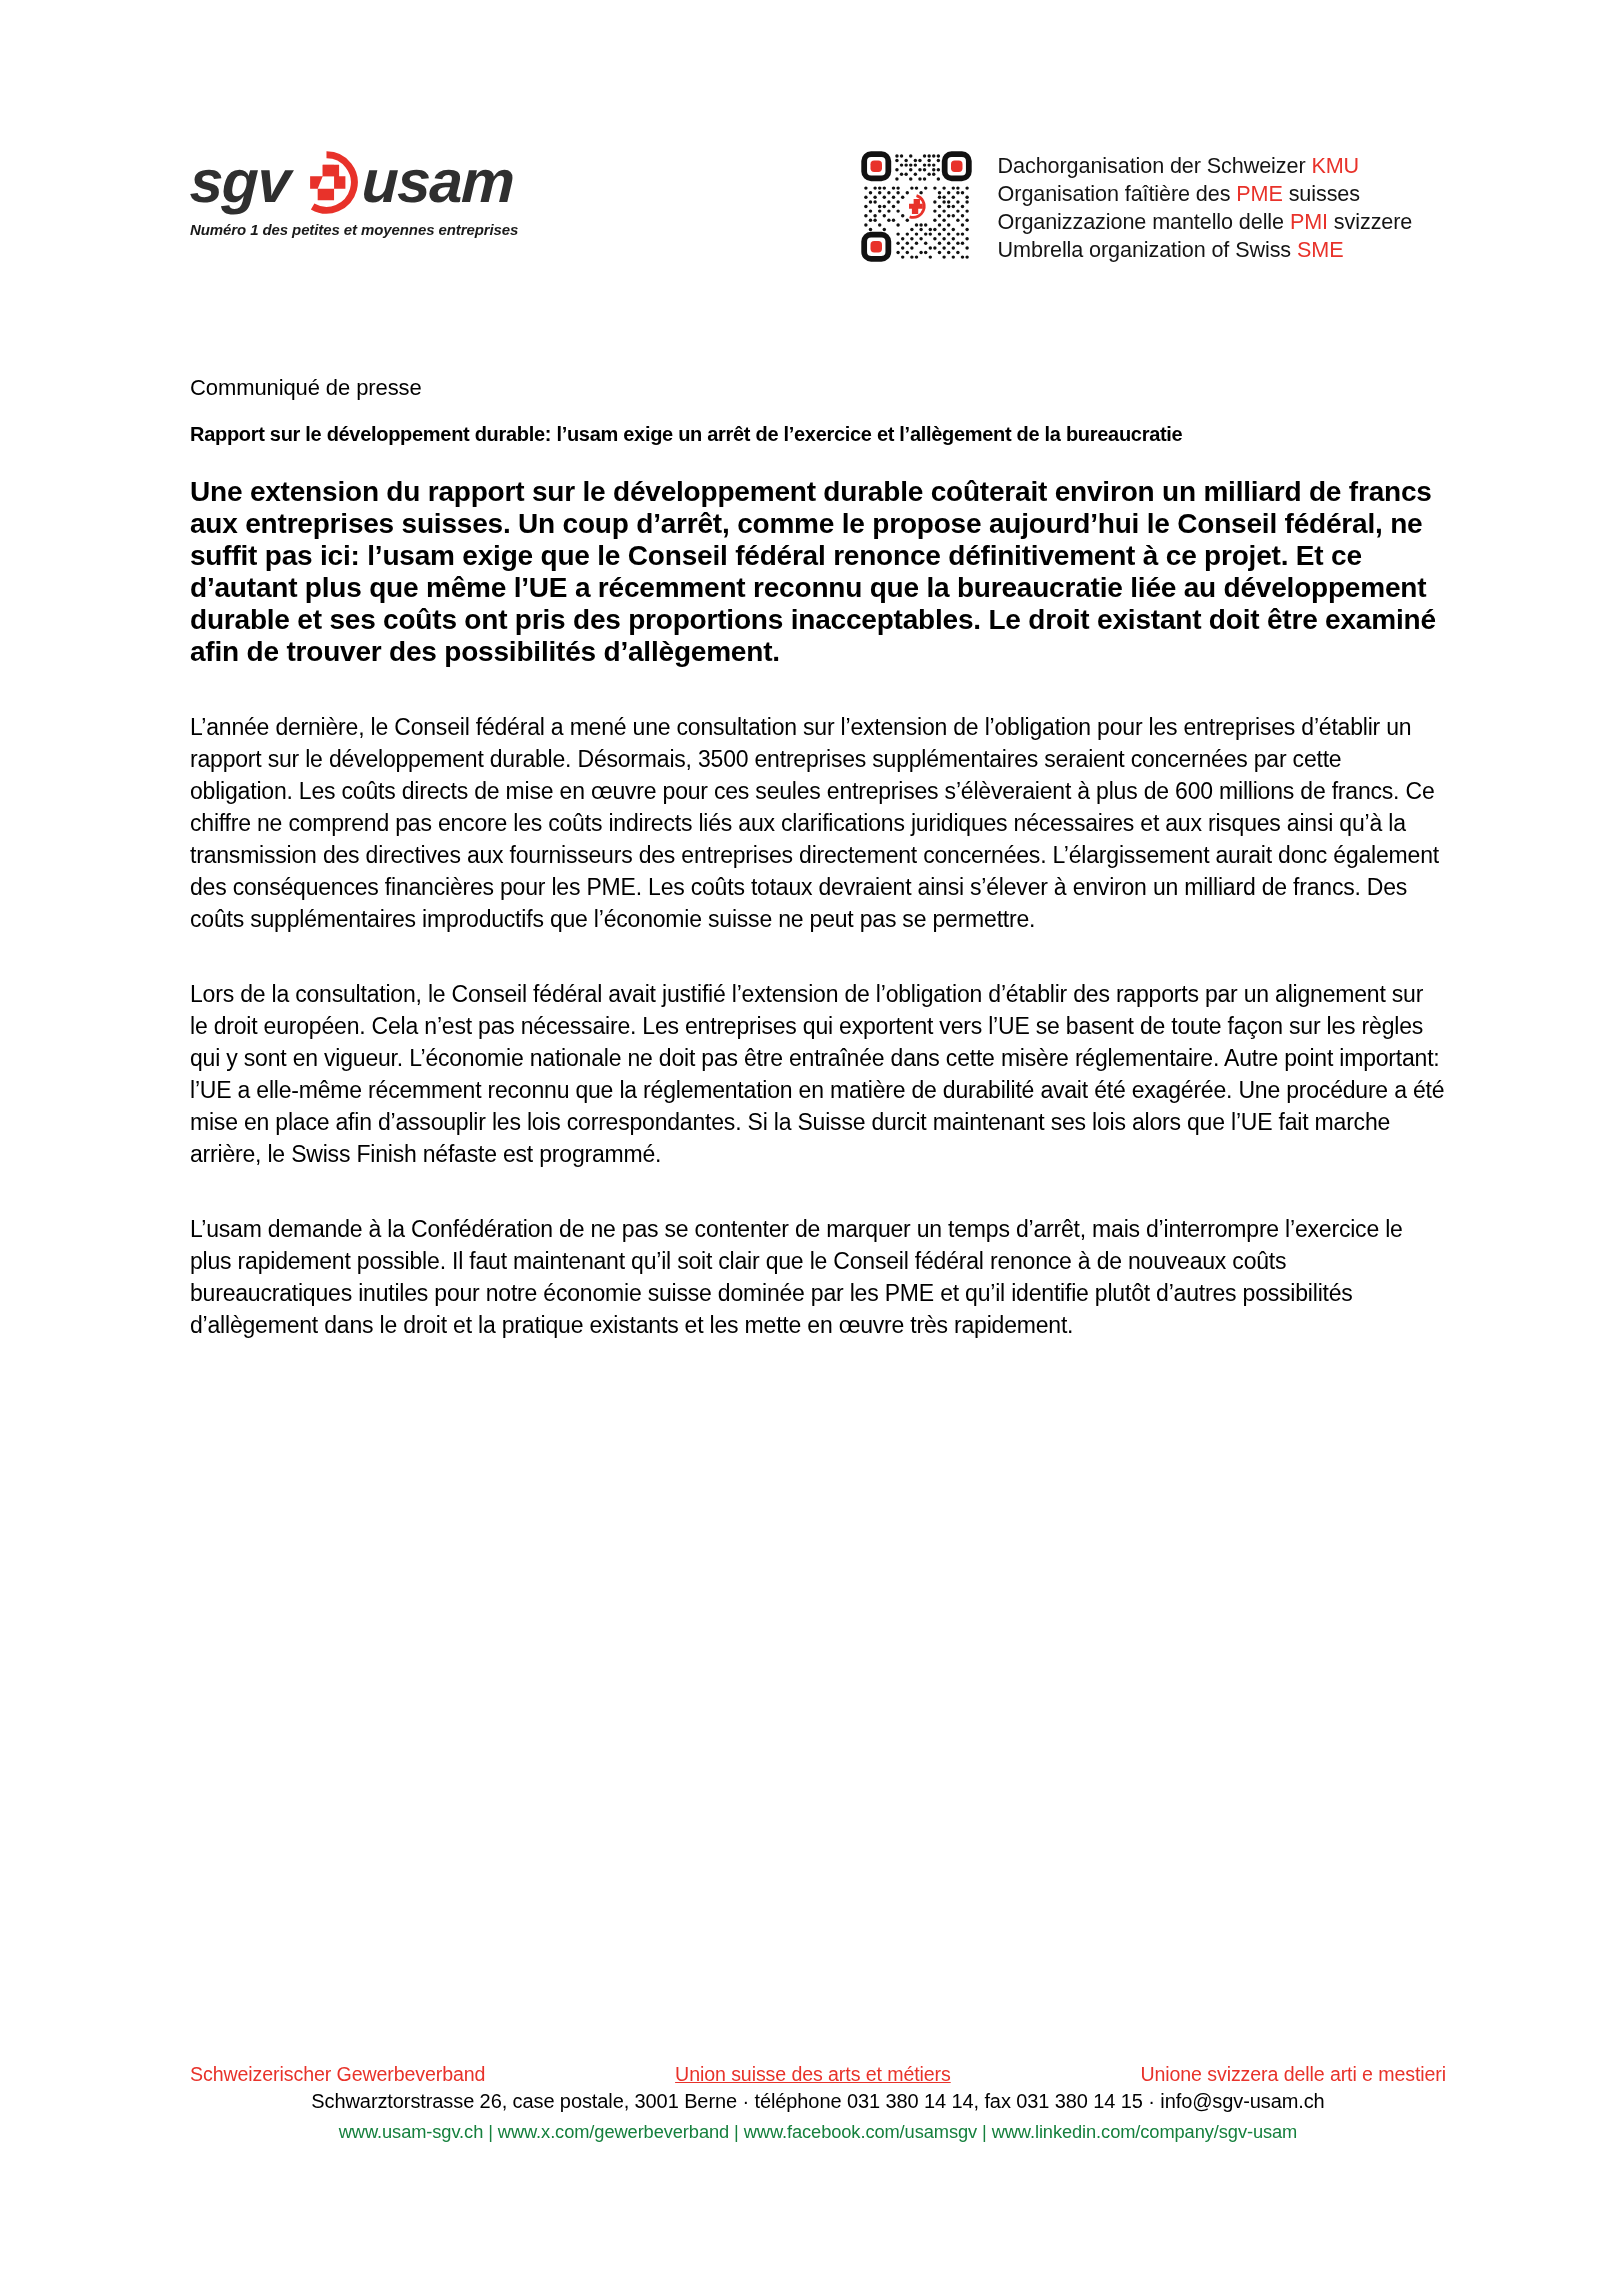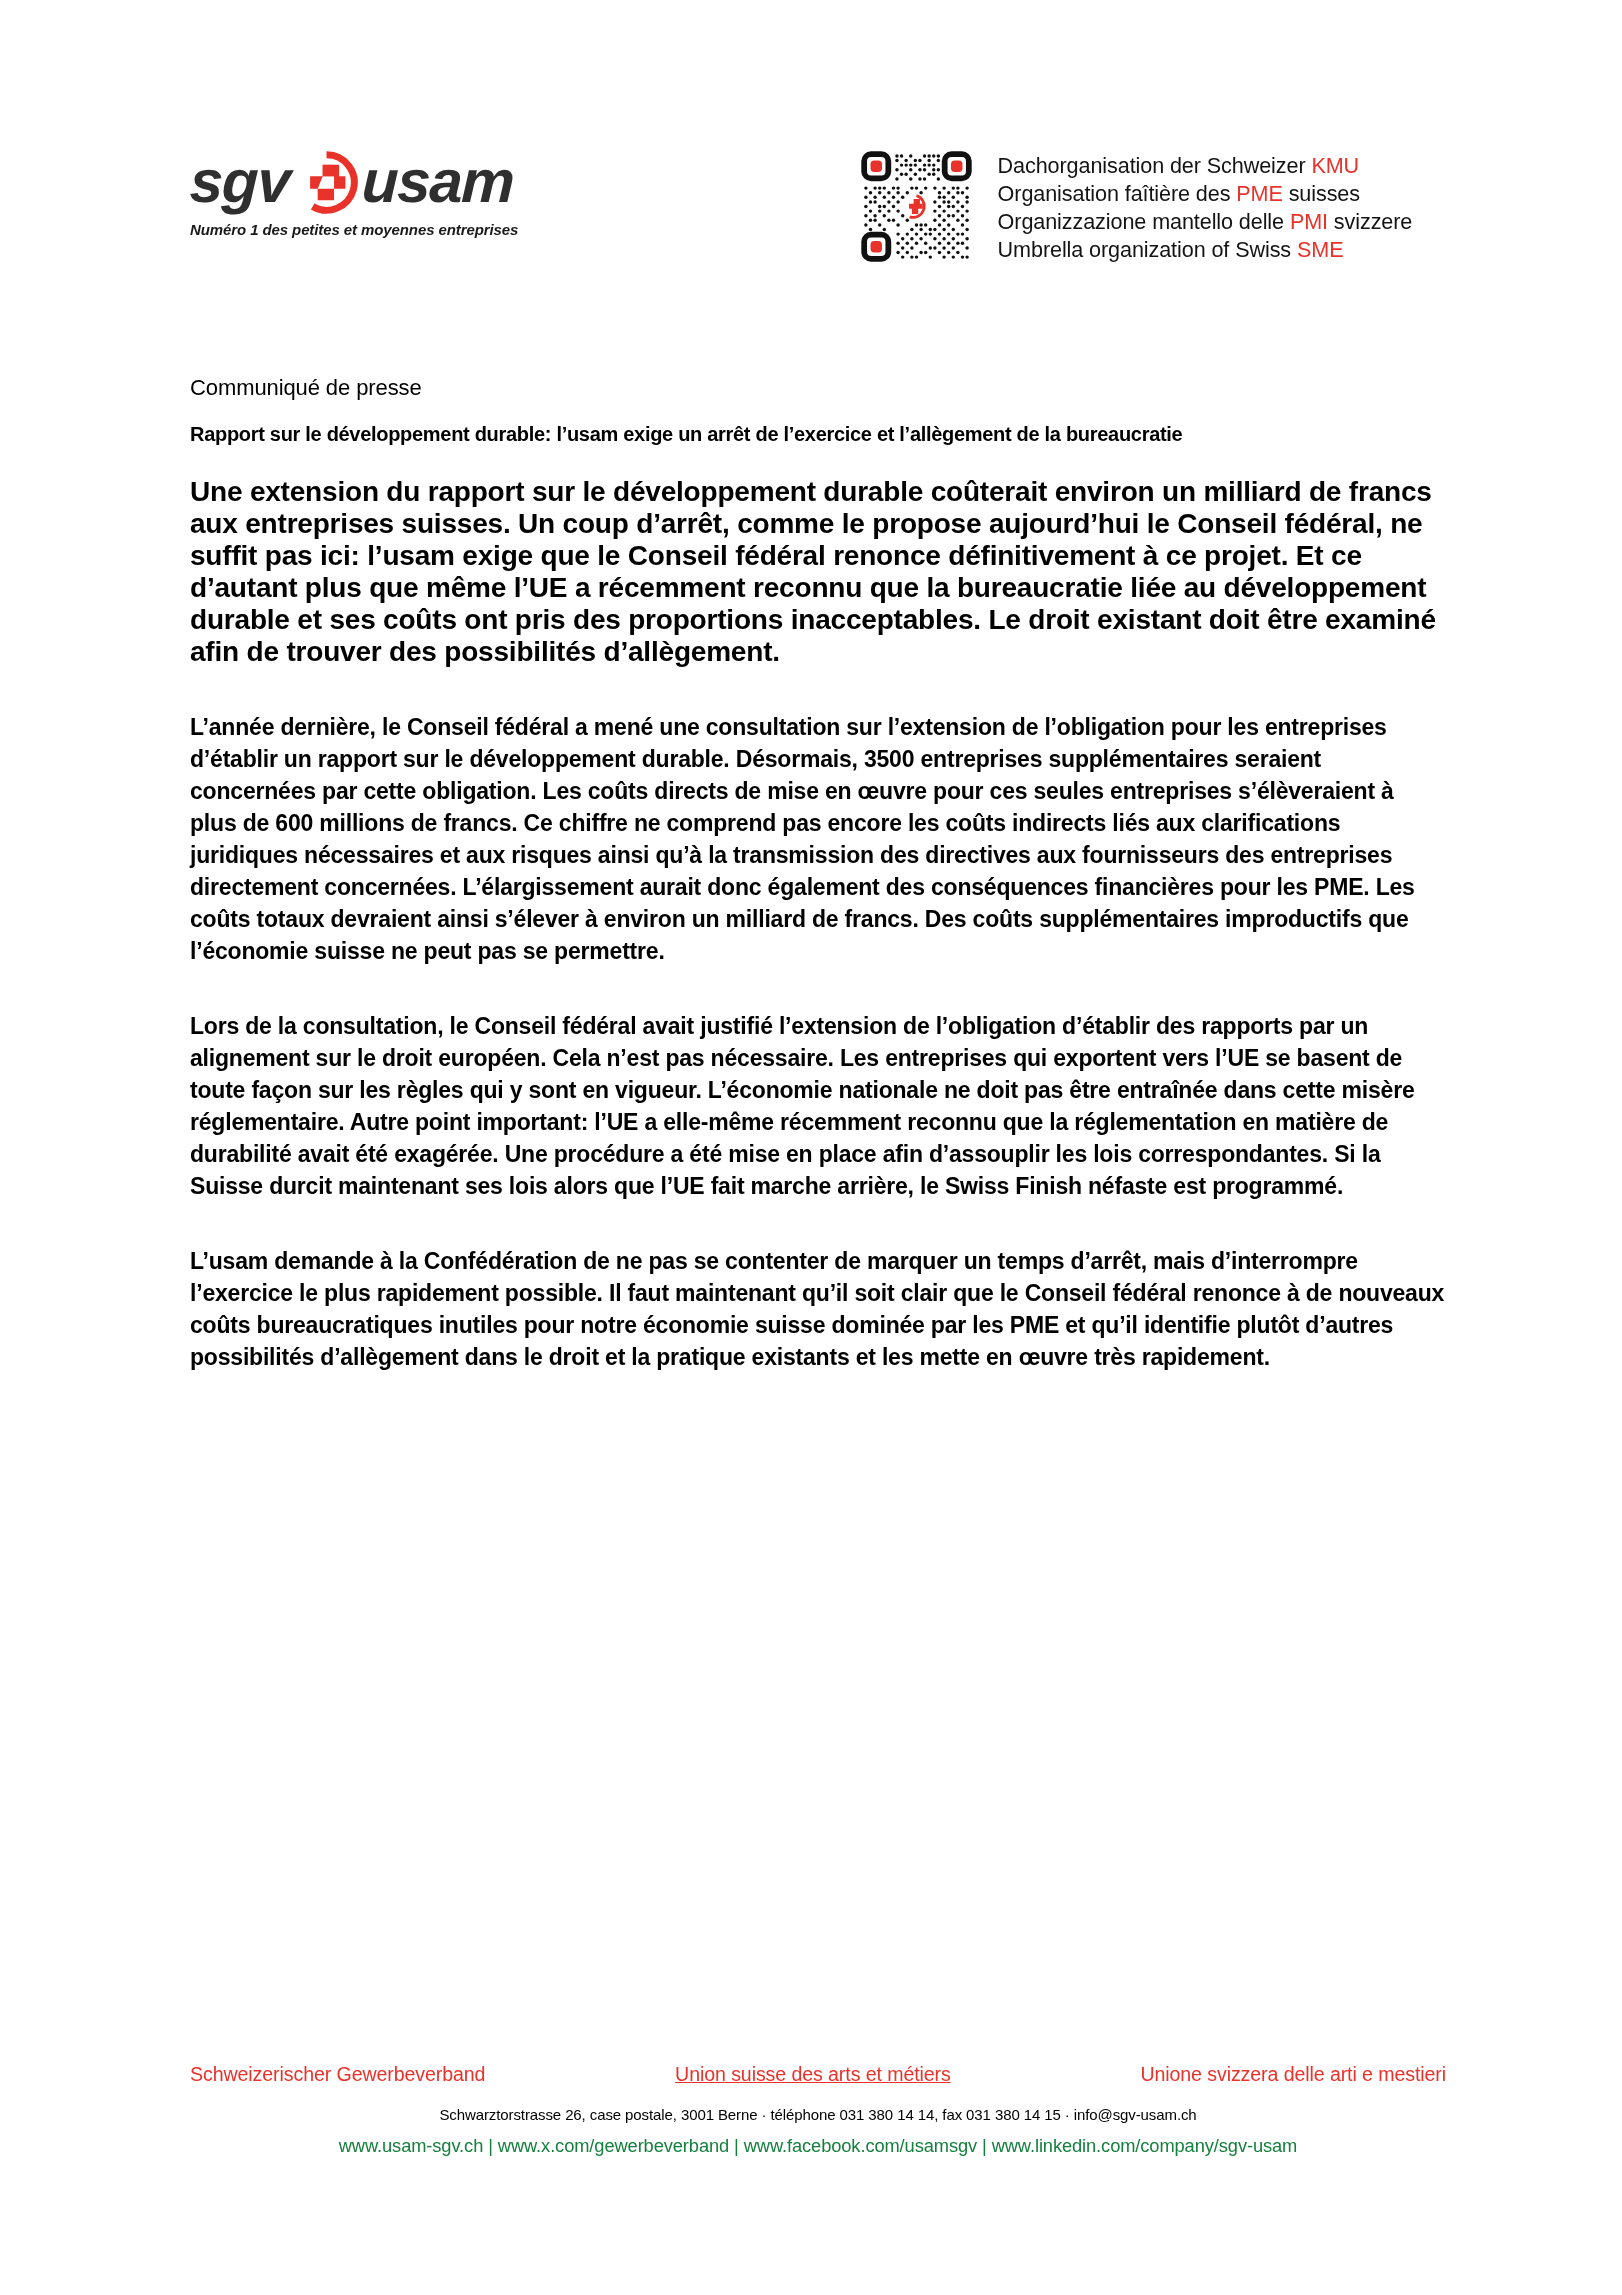--- a/index.html
+++ b/index.html
@@ -134,21 +134,20 @@
     letter-spacing: -0.2px;
     max-width: 1256px;
   }
 
   .para {
     margin-top: 43px;
     font-size: 23px;
     line-height: 32px;
     letter-spacing: -0.2px;
     max-width: 1256px;
-    font-weight: bold;
   }
 
   
   .footer {
     position: absolute;
     left: 190px;
     top: 2061px;
     width: 1256px;
   }
   .footer-orgs {
@@ -158,23 +157,23 @@
     color: #E8322A;
     font-size: 19.6px;
     line-height: 26px;
     letter-spacing: -0.1px;
   }
   .footer-orgs .org-1 { text-align: left; }
   .footer-orgs .org-2 { text-align: right; text-decoration: underline; }
   .footer-orgs .org-3 { text-align: right; }
 
   .footer-contact {
-    margin-top: 15px;
+    margin-top: 1px;
     text-align: center;
-    font-size: 15px;
+    font-size: 20px;
     line-height: 26px;
     color: #000;
     letter-spacing: -0.1px;
   }
   .footer-links {
     margin-top: 5.2px;
     text-align: center;
     font-size: 18.3px;
     line-height: 26px;
     color: #15803d;

